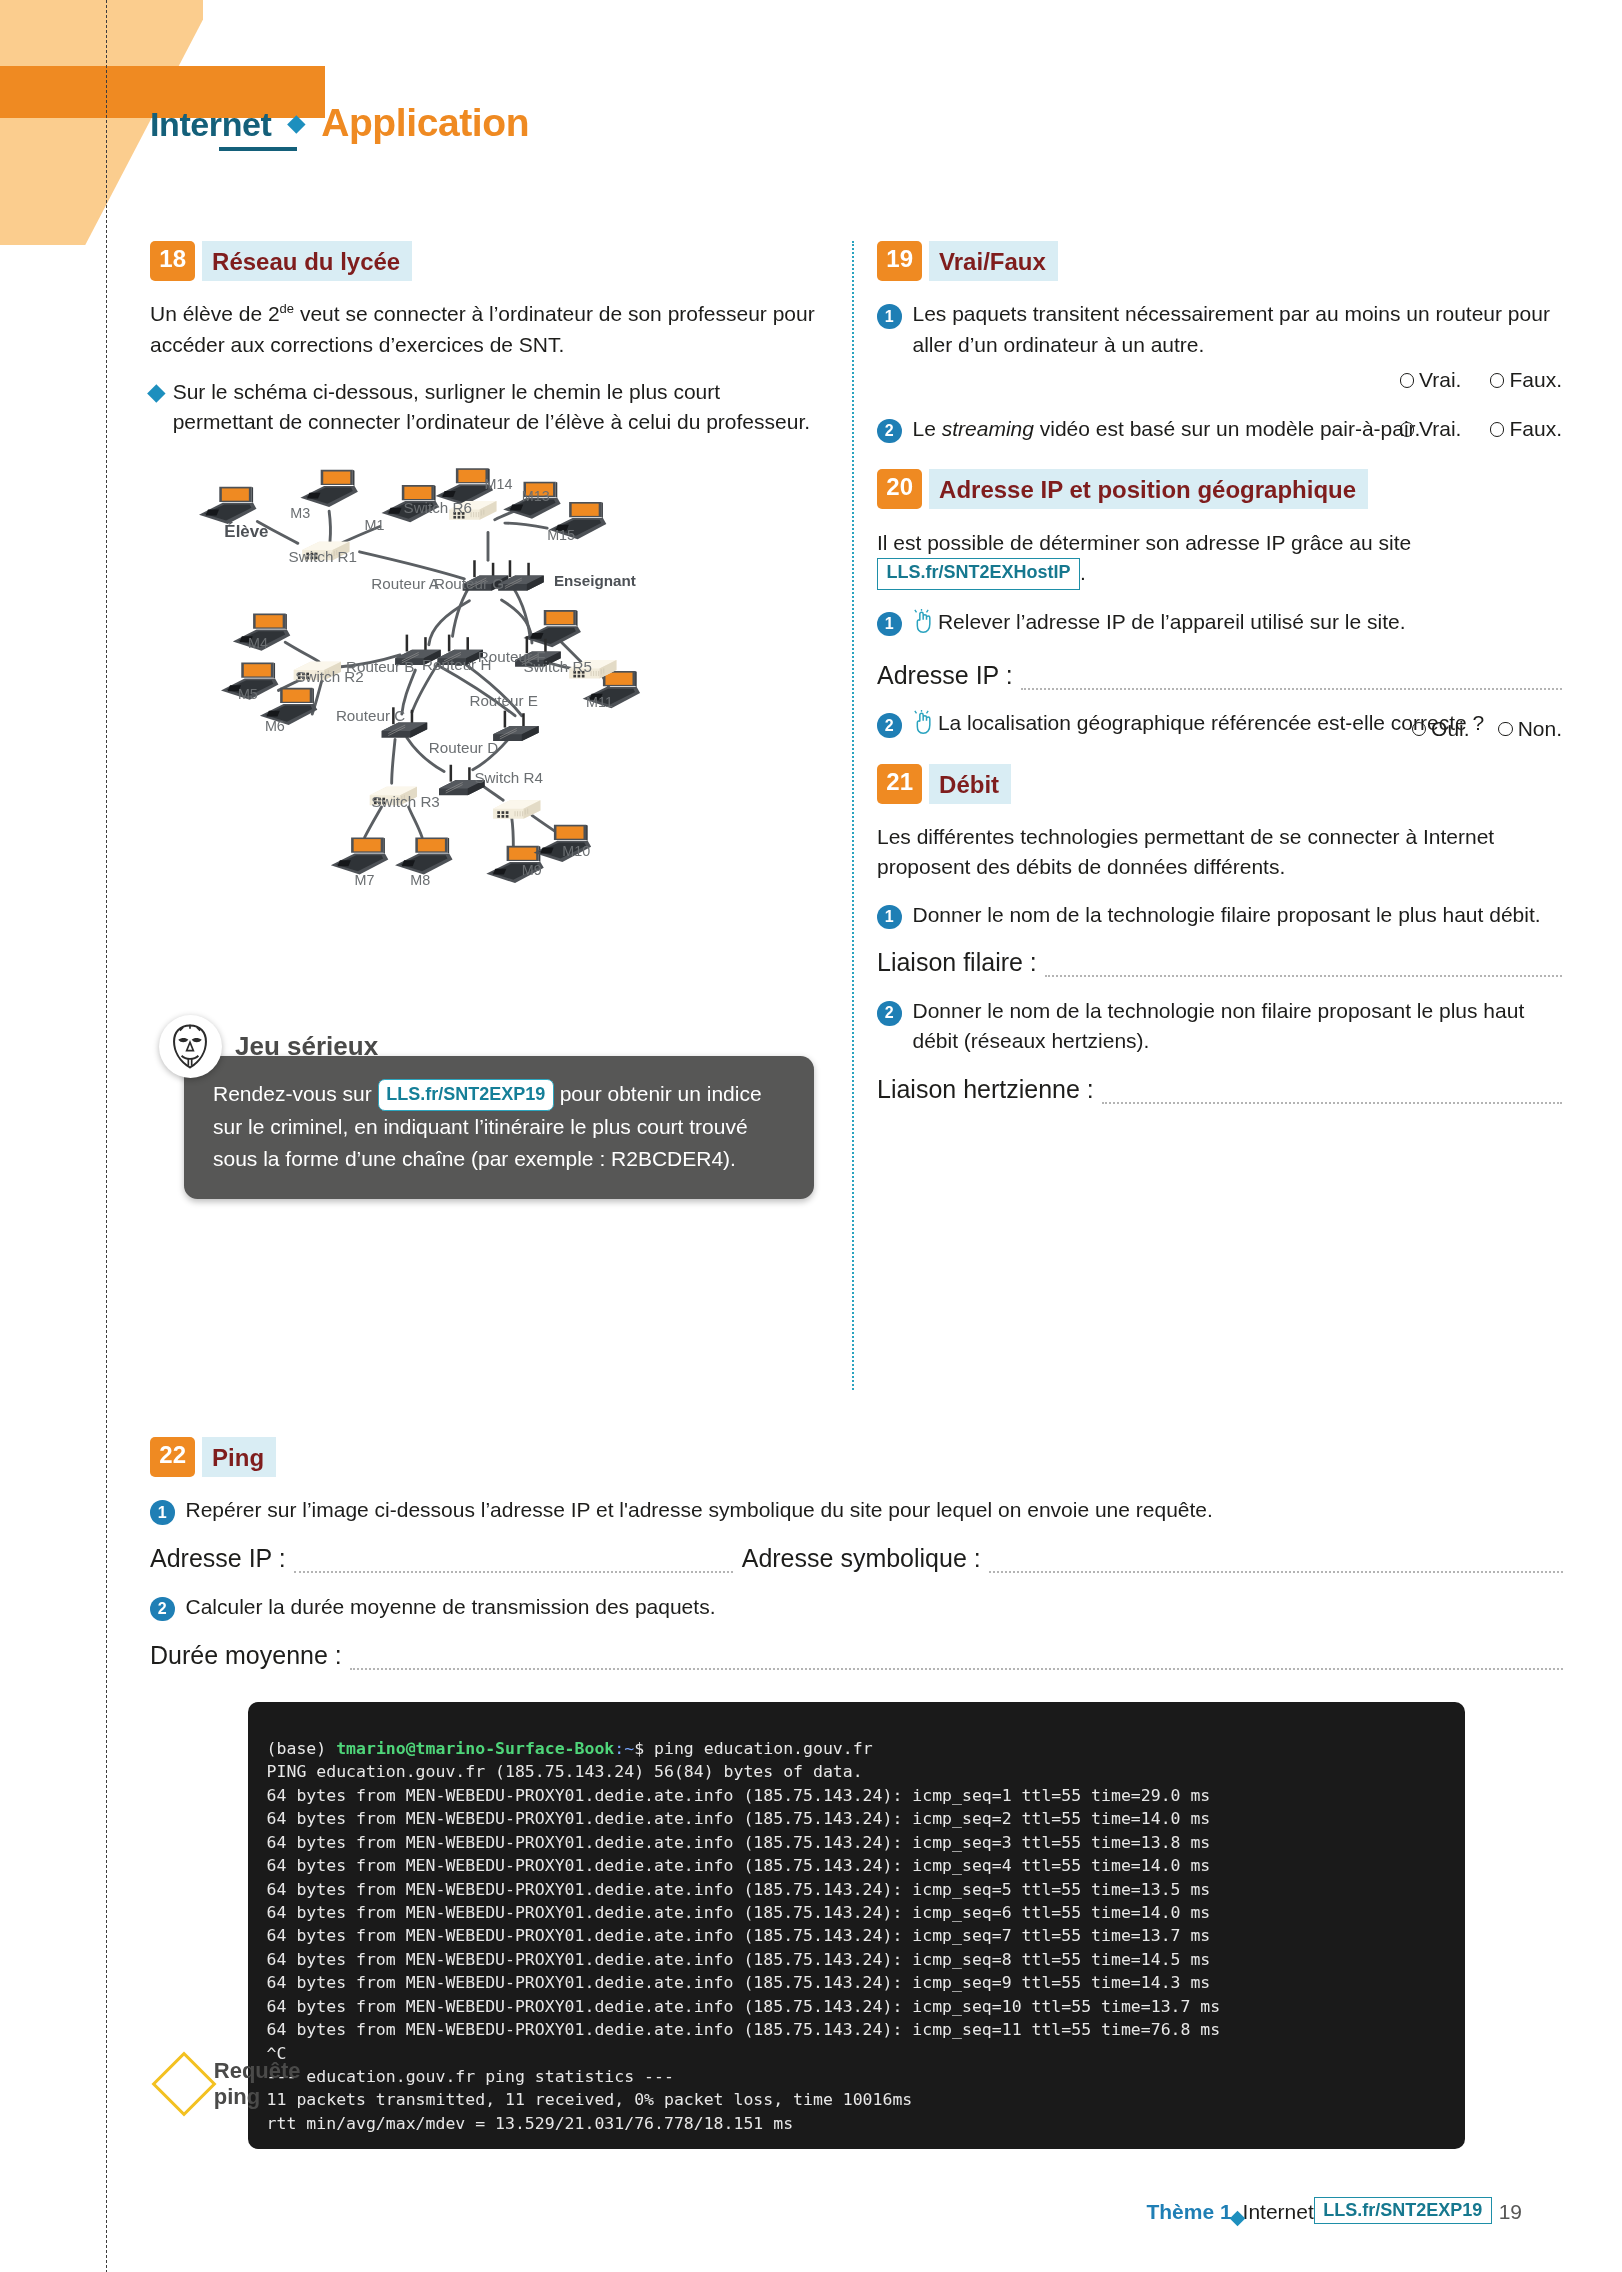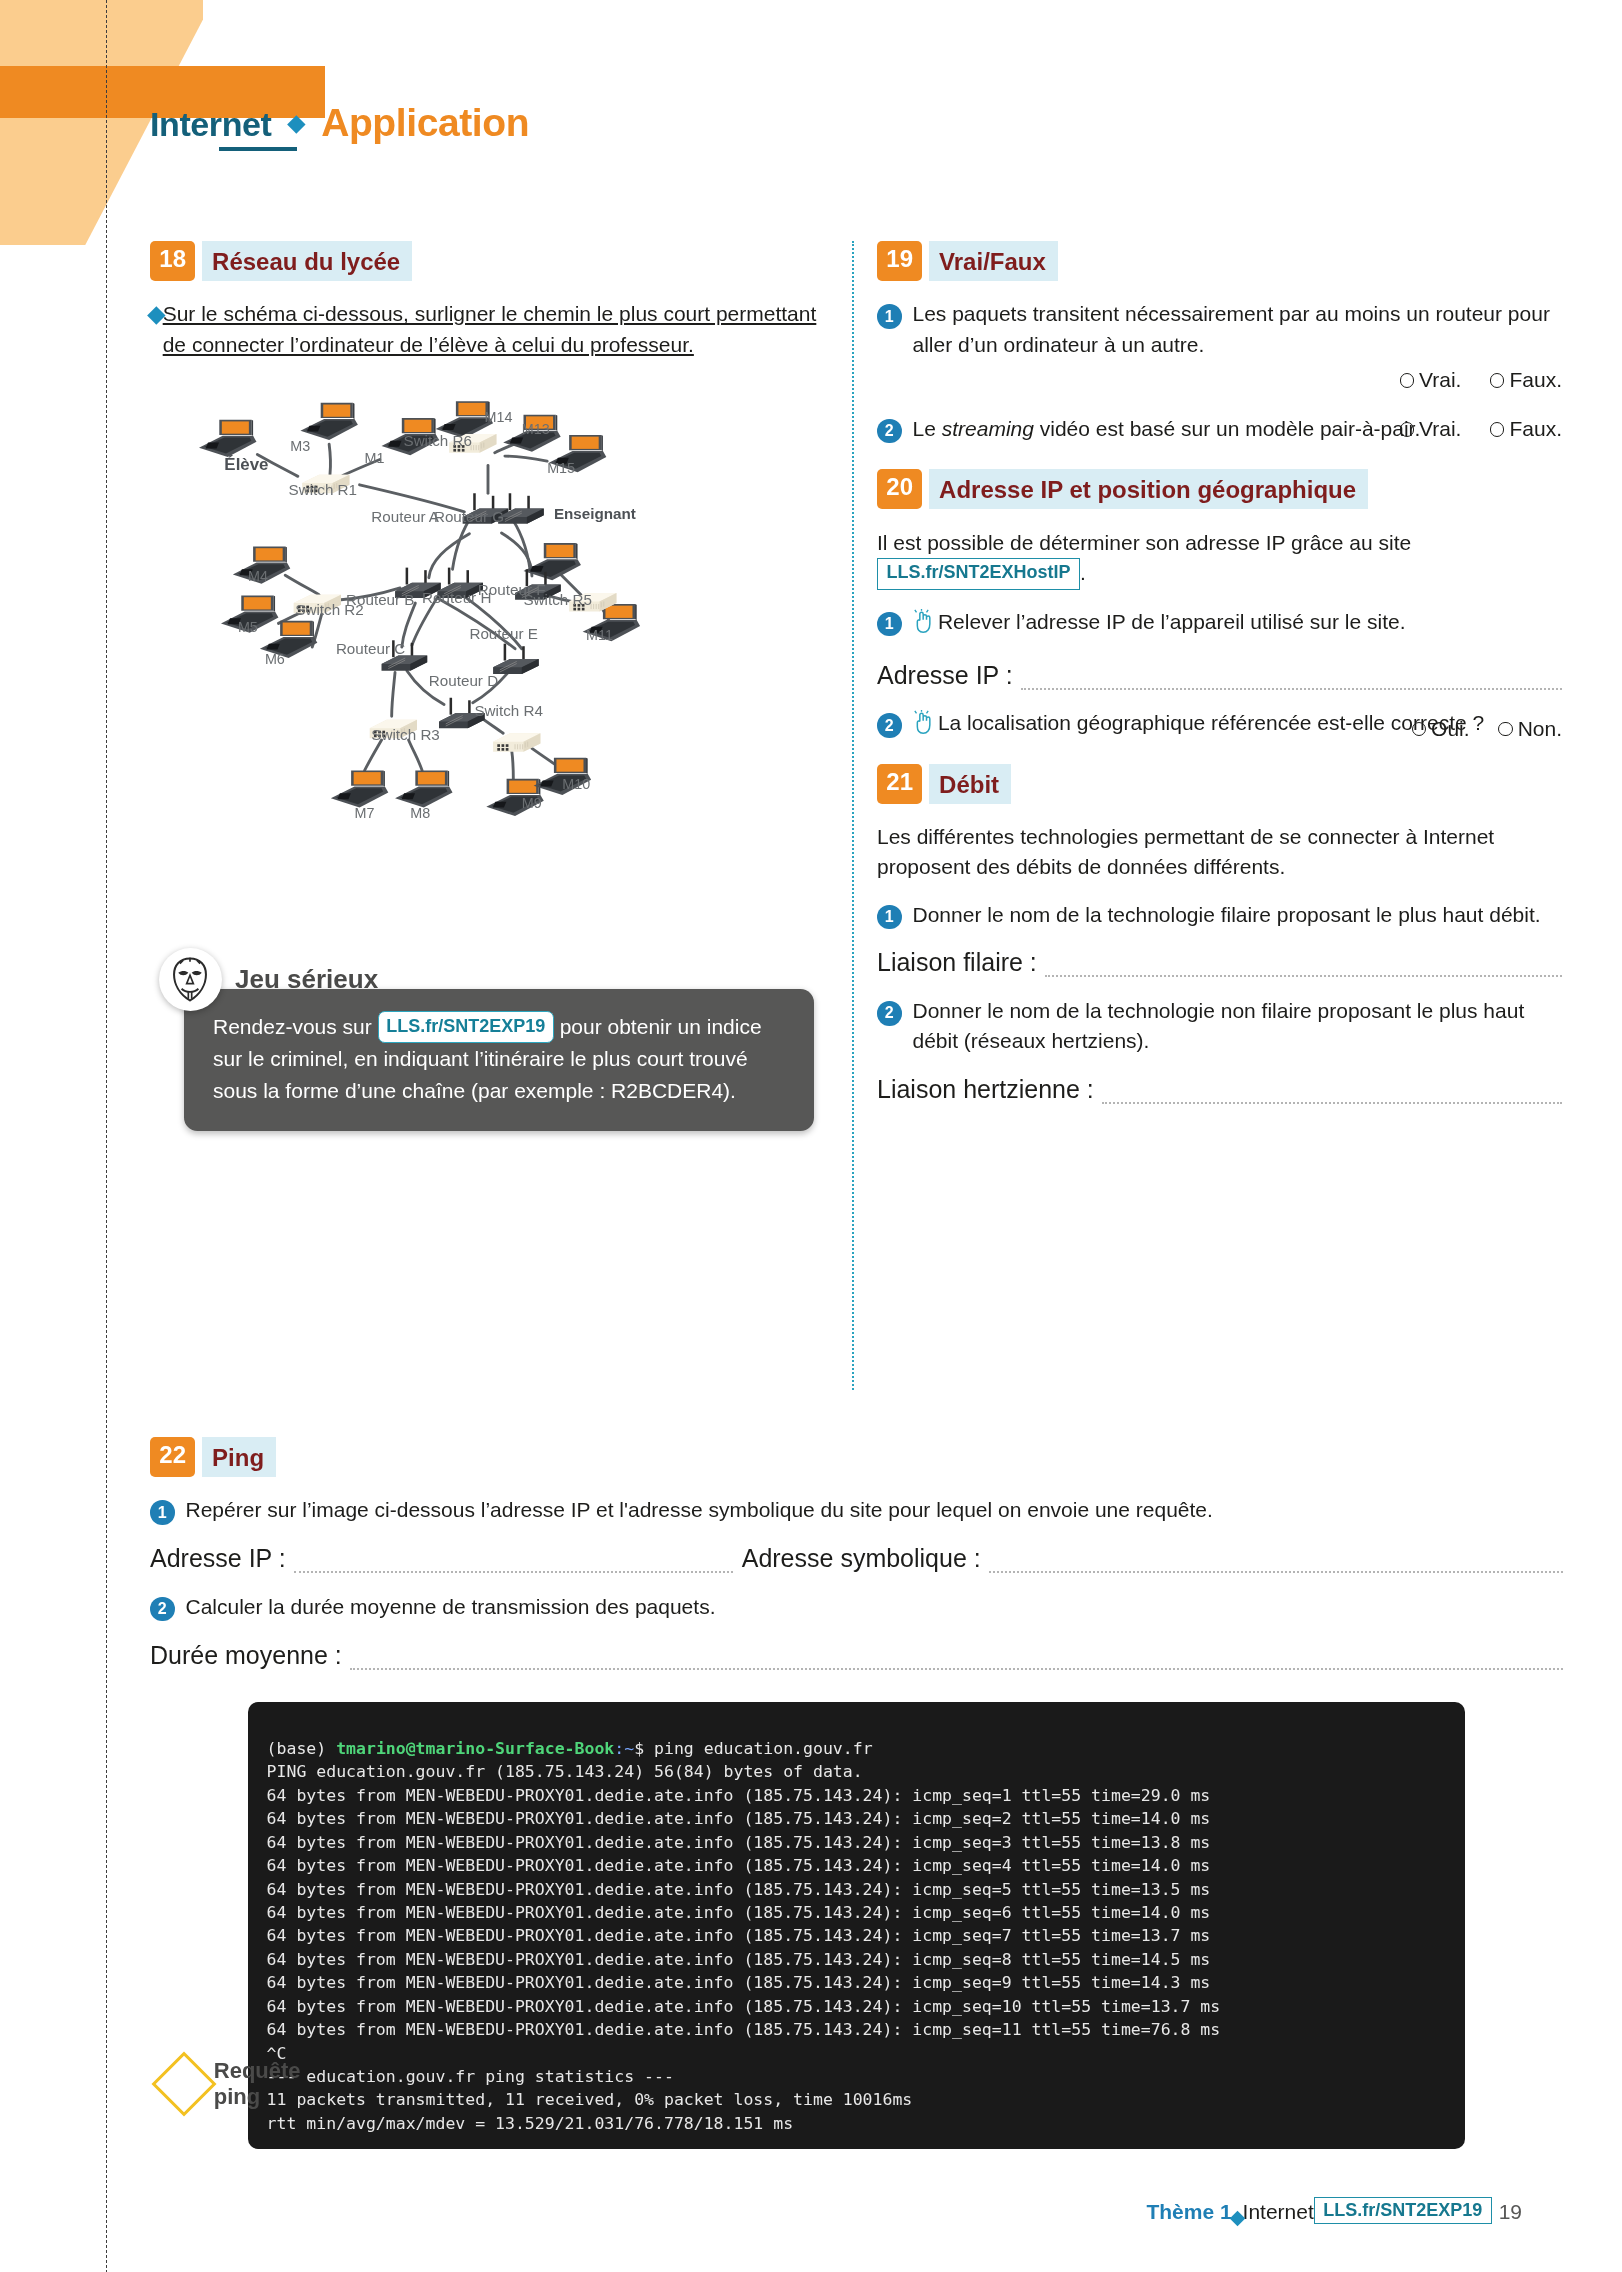--- a/index.html
+++ b/index.html
@@ -82,21 +82,21 @@
     min-width: 41px; text-align: center;
   }
   .ex-title {
     background: #d9edf4; color: #7f1d1d; font-weight: bold;
     font-size: 24px; padding: 6.8px 12px 5px 10px;
     margin-left: 6.8px; align-self: flex-start;
   }
 
   
   p.body { font-size: 21px; line-height: 1.44; margin-bottom: 17px; }
-  .bullet-item { display: flex; font-size: 21px; line-height: 1.44; margin-bottom: 25px; text-decoration: underline; }
+  .bullet-item { display: flex; gap: 10px; font-size: 21px; line-height: 1.44; margin-bottom: 15px; }
   .diamond-bullet {
     flex: 0 0 auto; width: 12.7px; height: 12.7px; background: #1d8fbe;
     transform: rotate(45deg); margin-top: 10px;
   }
 
   
   .qitem { display: flex; gap: 11px; margin-bottom: 18.6px; }
   .qnum {
     flex: 0 0 auto; width: 24.5px; height: 24.5px; border-radius: 50%;
     background: #1f7fb5; color: #fff; font-size: 16px; font-weight: bold;
@@ -198,20 +198,21 @@
   <div class="hdr-application">Application</div>
 </div>
 
 <div class="col-left">
 
   <div class="ex-head">
     <div class="ex-num">18</div>
     <div class="ex-title">Réseau du lycée</div>
   </div>
 
+  <p class="body"><span>Un élève de 2</span><sup>de</sup><span> veut se connecter à l’ordinateur de son professeur pour accéder aux corrections d’exercices de SNT.</span></p>
 
   <div class="bullet-item">
     <span class="diamond-bullet"></span>
     <span>Sur le schéma ci-dessous, surligner le chemin le plus court permettant de connecter l’ordinateur de l’élève à celui du professeur.</span>
   </div>
 
   <div class="diagram">
     <svg width="676" height="541" viewBox="0 0 800 640">
       <defs>
         <g id="laptop">

